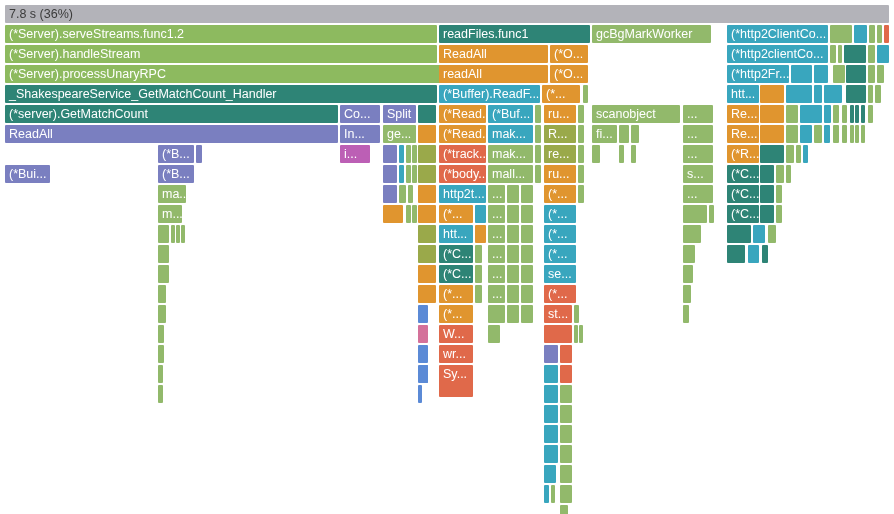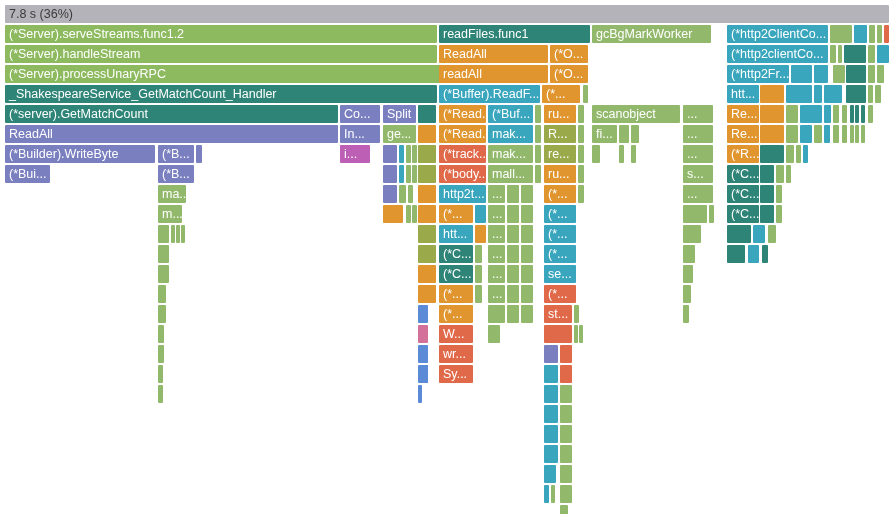--- a/index.html
+++ b/index.html
@@ -111,21 +111,20 @@
     <div class="frame" title="" style="left: 760px; top: 125px; width: 24px; height: 18px; background: rgb(224, 149, 47);"></div>
     <div class="frame" title="" style="left: 786px; top: 125px; width: 12px; height: 18px; background: rgb(146, 185, 107);"></div>
     <div class="frame" title="" style="left: 800px; top: 125px; width: 12px; height: 18px; background: rgb(57, 166, 190);"></div>
     <div class="frame" title="" style="left: 814px; top: 125px; width: 8px; height: 18px; background: rgb(146, 185, 107);"></div>
     <div class="frame" title="" style="left: 824px; top: 125px; width: 6px; height: 18px; background: rgb(57, 166, 190);"></div>
     <div class="frame" title="" style="left: 833px; top: 125px; width: 6px; height: 18px; background: rgb(146, 185, 107);"></div>
     <div class="frame" title="" style="left: 842px; top: 125px; width: 5px; height: 18px; background: rgb(146, 185, 107);"></div>
     <div class="frame" title="" style="left: 850px; top: 125px; width: 4px; height: 18px; background: rgb(146, 185, 107);"></div>
     <div class="frame" title="" style="left: 855px; top: 125px; width: 4px; height: 18px; background: rgb(146, 185, 107);"></div>
     <div class="frame" title="" style="left: 861px; top: 125px; width: 4px; height: 18px; background: rgb(146, 185, 107);"></div>
-    <div class="frame" title="(*Builder).WriteByte" style="left: 5px; top: 145px; width: 150px; height: 18px; background: rgb(122, 127, 192);">(*Builder).WriteByte</div>
     <div class="frame" title="(*B..." style="left: 158px; top: 145px; width: 36px; height: 18px; background: rgb(122, 127, 192);">(*B...</div>
     <div class="frame" title="" style="left: 196px; top: 145px; width: 6px; height: 18px; background: rgb(122, 127, 192);"></div>
     <div class="frame" title="i..." style="left: 340px; top: 145px; width: 30px; height: 18px; background: rgb(188, 95, 181);">i...</div>
     <div class="frame" title="" style="left: 383px; top: 145px; width: 14px; height: 18px; background: rgb(122, 127, 192);"></div>
     <div class="frame" title="" style="left: 399px; top: 145px; width: 5px; height: 18px; background: rgb(57, 166, 190);"></div>
     <div class="frame" title="" style="left: 406px; top: 145px; width: 5px; height: 18px; background: rgb(146, 185, 107);"></div>
     <div class="frame" title="" style="left: 412px; top: 145px; width: 5px; height: 18px; background: rgb(146, 185, 107);"></div>
     <div class="frame" title="" style="left: 418px; top: 145px; width: 18px; height: 18px; background: rgb(154, 169, 74);"></div>
     <div class="frame" title="(*track..." style="left: 439px; top: 145px; width: 47px; height: 18px; background: rgb(224, 105, 74);">(*track...</div>
     <div class="frame" title="mak..." style="left: 488px; top: 145px; width: 45px; height: 18px; background: rgb(146, 185, 107);">mak...</div>
@@ -251,21 +250,21 @@
     <div class="frame" title="" style="left: 574px; top: 325px; width: 4px; height: 18px; background: rgb(146, 185, 107);"></div>
     <div class="frame" title="" style="left: 579px; top: 325px; width: 4px; height: 18px; background: rgb(146, 185, 107);"></div>
     <div class="frame" title="" style="left: 158px; top: 345px; width: 6px; height: 18px; background: rgb(146, 185, 107);"></div>
     <div class="frame" title="" style="left: 418px; top: 345px; width: 10px; height: 18px; background: rgb(91, 138, 214);"></div>
     <div class="frame" title="wr..." style="left: 439px; top: 345px; width: 34px; height: 18px; background: rgb(224, 105, 74);">wr...</div>
     <div class="frame" title="" style="left: 544px; top: 345px; width: 14px; height: 18px; background: rgb(122, 127, 192);"></div>
     <div class="frame" title="" style="left: 560px; top: 345px; width: 12px; height: 18px; background: rgb(224, 105, 74);"></div>
     <div class="frame" title="" style="left: 158px; top: 365px; width: 5px; height: 18px; background: rgb(146, 185, 107);"></div>
     <div class="frame" title="" style="left: 418px; top: 365px; width: 10px; height: 18px; background: rgb(91, 138, 214);"></div>
     <div class="frame" title="" style="left: 424px; top: 365px; width: 4px; height: 18px; background: rgb(91, 138, 214);"></div>
-    <div class="frame" title="Sy..." style="left: 439px; top: 365px; width: 34px; height: 18px; background: rgb(224, 105, 74);">Sy...</div>
+    <div class="frame" title="Sy..." style="left: 439px; top: 365px; width: 34px; height: 32px; background: rgb(224, 105, 74);">Sy...</div>
     <div class="frame" title="" style="left: 544px; top: 365px; width: 14px; height: 18px; background: rgb(57, 166, 190);"></div>
     <div class="frame" title="" style="left: 560px; top: 365px; width: 12px; height: 18px; background: rgb(224, 105, 74);"></div>
     <div class="frame" title="" style="left: 158px; top: 385px; width: 5px; height: 18px; background: rgb(146, 185, 107);"></div>
     <div class="frame" title="" style="left: 418px; top: 385px; width: 4px; height: 18px; background: rgb(91, 138, 214);"></div>
     <div class="frame" title="" style="left: 544px; top: 385px; width: 14px; height: 18px; background: rgb(57, 166, 190);"></div>
     <div class="frame" title="" style="left: 560px; top: 385px; width: 12px; height: 18px; background: rgb(146, 185, 107);"></div>
     <div class="frame" title="" style="left: 544px; top: 405px; width: 14px; height: 18px; background: rgb(57, 166, 190);"></div>
     <div class="frame" title="" style="left: 560px; top: 405px; width: 12px; height: 18px; background: rgb(146, 185, 107);"></div>
     <div class="frame" title="" style="left: 544px; top: 425px; width: 14px; height: 18px; background: rgb(57, 166, 190);"></div>
     <div class="frame" title="" style="left: 560px; top: 425px; width: 12px; height: 18px; background: rgb(146, 185, 107);"></div>

